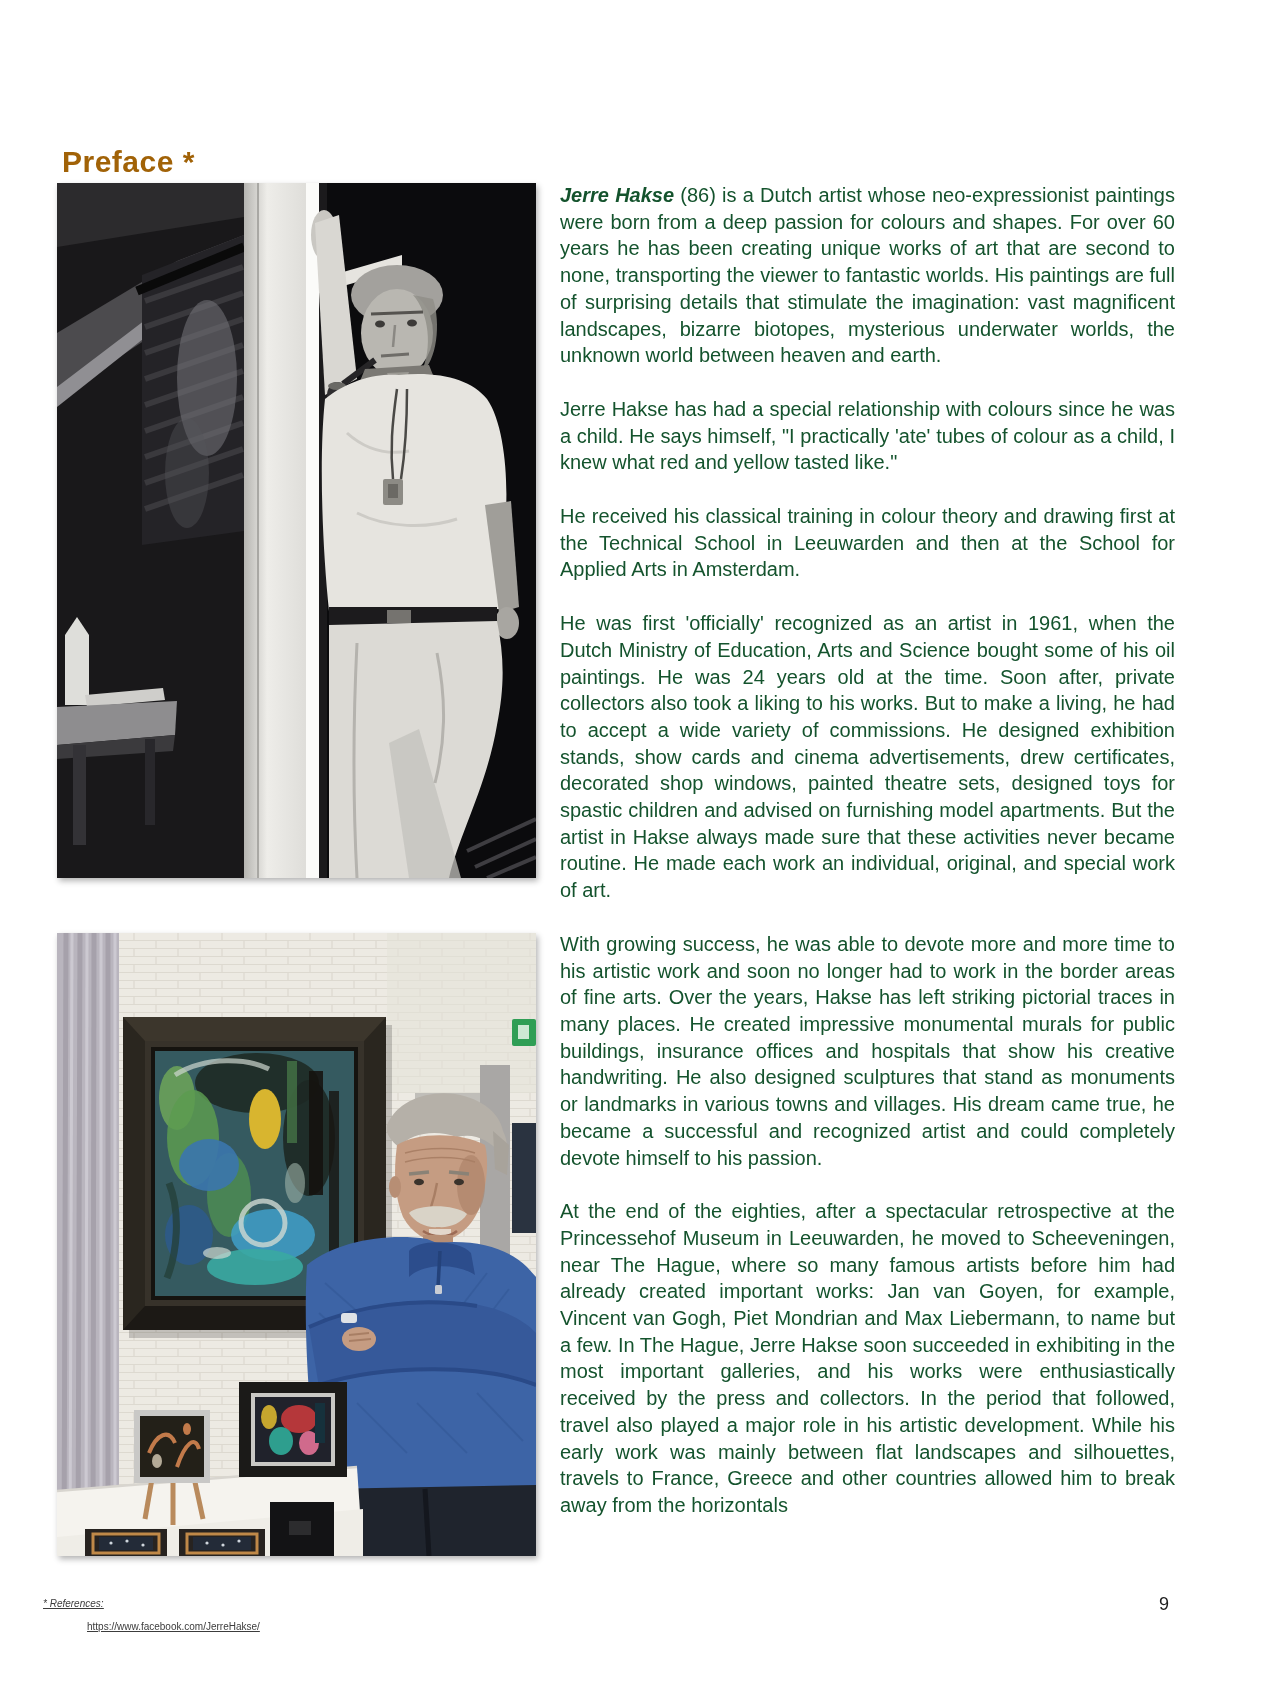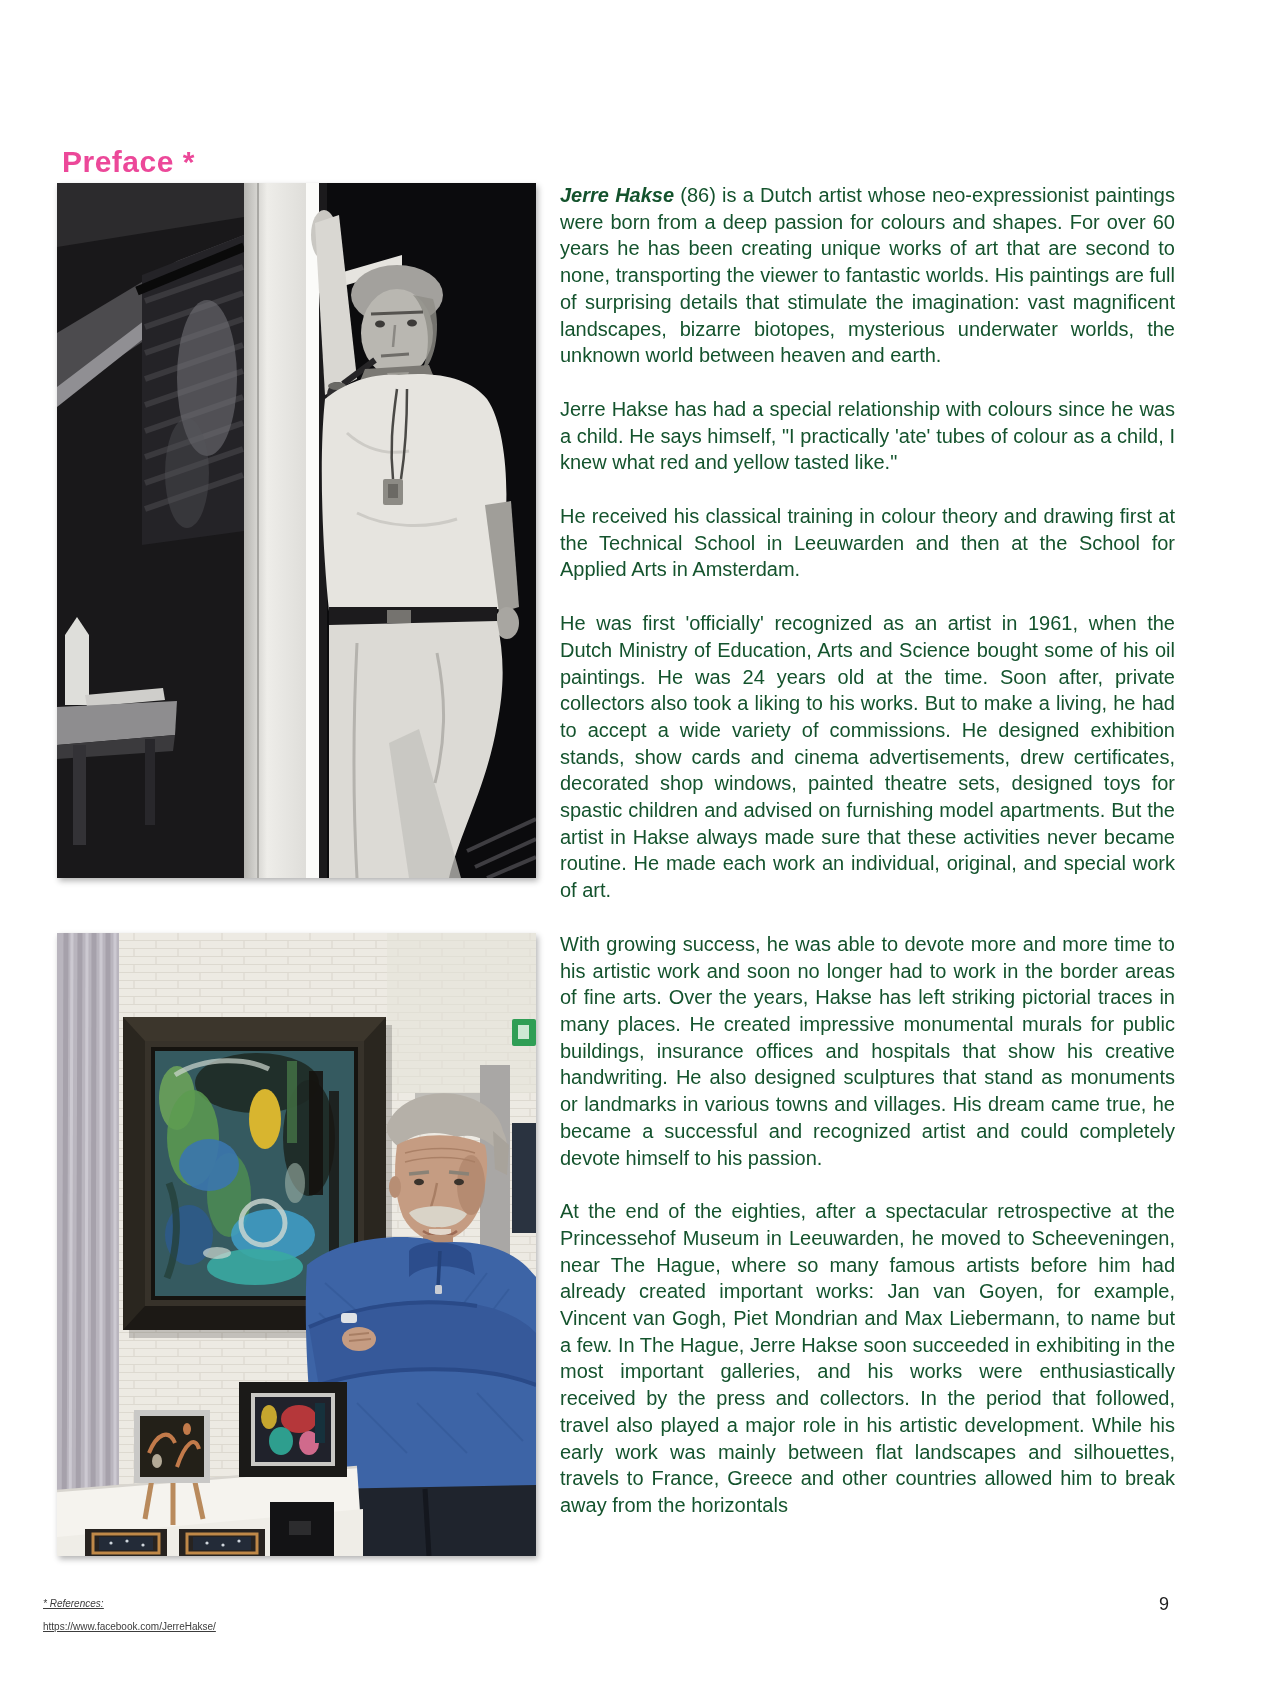--- a/index.html
+++ b/index.html
@@ -2,21 +2,21 @@
 <html><head>
 <meta charset="utf-8">
 <style>
   html,body{margin:0;padding:0;}
   body{
     width:1276px;height:1690px;position:relative;background:#ffffff;
     font-family:"Liberation Sans", sans-serif;overflow:hidden;
   }
   .page-title{
     position:absolute;left:62px;top:125px;
-    font-size:30px;font-weight:bold;color:#ec4899;letter-spacing:0.5px;
+    font-size:30px;font-weight:bold;color:#a16207;letter-spacing:0.5px;
   }
   .photo{
     position:absolute;box-shadow:2px 3px 6px rgba(0,0,0,0.30);
     background:#111;overflow:hidden;
   }
   #photo1{left:57px;top:183px;width:479px;height:695px;}
   #photo2{left:57px;top:933px;width:479px;height:623px;}
   .photo svg{display:block;width:100%;height:100%;}
   .text-col{
     position:absolute;left:560px;top:182px;width:615px;
@@ -25,21 +25,21 @@
   }
   .text-col p{margin:0 0 27px 0;}
   .text-col p.gap{margin-top:20px;}
   .lead-name{font-weight:bold;font-style:italic;}
   .footer{
     position:absolute;left:43px;top:1592px;
     font-size:10px;line-height:23px;color:#3c3c3c;text-decoration:underline;
   }
   .ref-label{font-style:italic;text-decoration:underline;}
   .ref-cite{font-style:italic;}
-  .ref-url{font-style:normal;color:#3c3c3c;text-decoration:none;}
+  .ref-url{font-style:normal;color:#3c3c3c;text-decoration:none;margin-left:44px;}
   .page-num{
     position:absolute;left:1146px;top:1594px;width:36px;text-align:center;
     font-size:18px;color:#1d1d1d;
   }
 </style>
 </head>
 <body>
 
 <h1 class="page-title">Preface *</h1>
 

